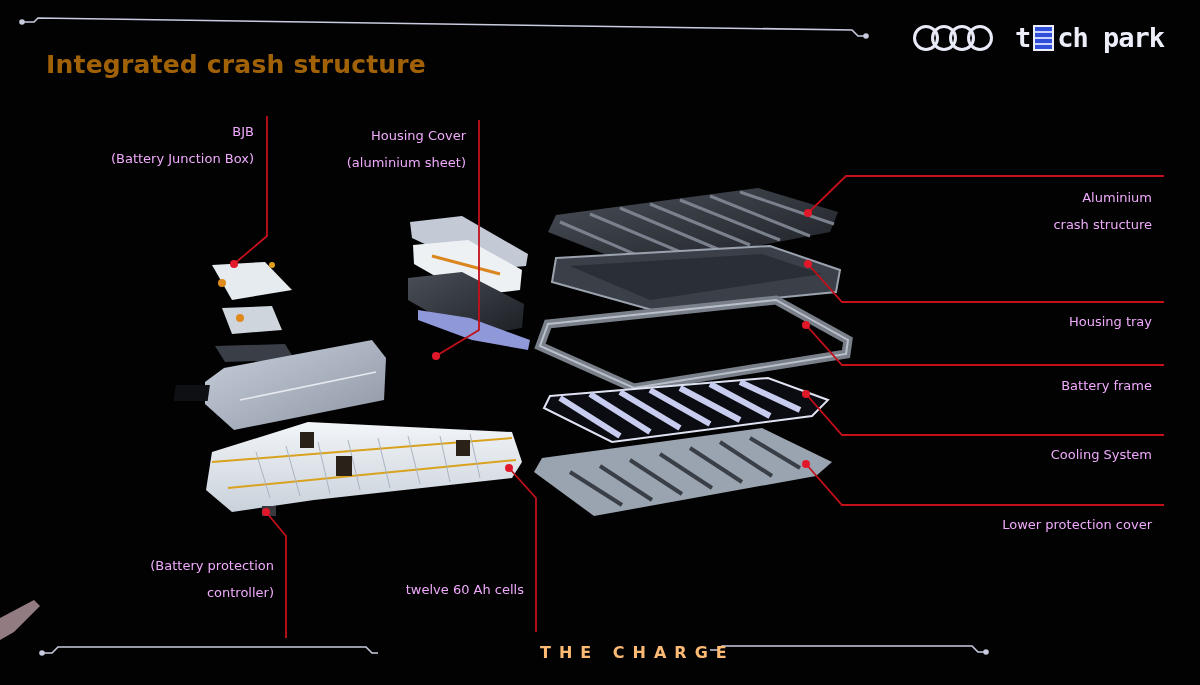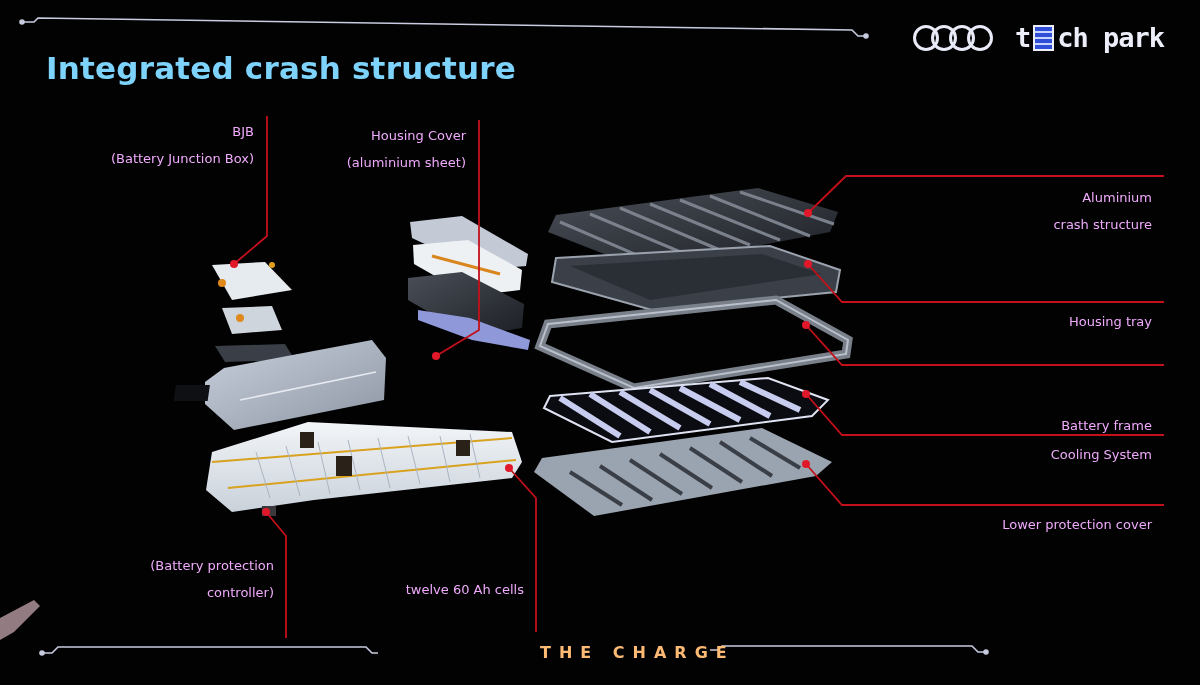--- a/index.html
+++ b/index.html
@@ -5,22 +5,22 @@
     html, body { margin: 0; padding: 0; }
     body {
       width: 1200px; height: 685px; overflow: hidden;
       background: #020203;
       font-family: "DejaVu Sans", "Liberation Sans", sans-serif;
       color: #e6e8f5;
       position: relative;
     }
     .abs { position: absolute; }
     .title {
-      left: 46px; top: 50px; font-size: 31px; font-weight: bold;
-      color: #7dd3fc; letter-spacing: 0.2px;
+      left: 46px; top: 50px; font-size: 25px; font-weight: bold;
+      color: #a16207; letter-spacing: 0.2px;
     }
     .label { font-size: 13px; line-height: 27px; color: #f0abfc; white-space: nowrap; }
     .r { text-align: right; }
     .brand { right: 36px; top: 22px; display: flex; align-items: center; gap: 22px; }
     .rings { display: flex; }
     .ring { width: 20px; height: 20px; border: 3px solid #e8eaf7; border-radius: 50%; margin-left: -8px; }
     .ring:first-child { margin-left: 0; }
     .techpark { font-family: "DejaVu Sans Mono", monospace; font-weight: bold; font-size: 27px; color: #eceefa; letter-spacing: -1px; display:flex; align-items:center; }
     .battery-e { display:inline-block; width: 17px; height: 22px; background: repeating-linear-gradient(#2f4fd8 0 4px, #c9d3ff 4px 6px); border: 2px solid #eceefa; margin: 0 3px; }
     .footer { left: 540px; top: 643px; font-size: 16px; font-weight: bold; letter-spacing: 8px; color: #fdba74; }
@@ -175,21 +175,21 @@
   <div>twelve 60 Ah cells</div>
 </div>
 
 <div class="abs label r" style="right:48px; top:184px;">
   <div>Aluminium</div>
   <div>crash structure</div>
 </div>
 <div class="abs label r" style="right:48px; top:308px;text-align:right;">
   <div>Housing tray</div>
 </div>
-<div class="abs label r" style="right:48px; top:372px;margin-top:40px;">
+<div class="abs label r" style="right:48px; top:372px;">
   <div>Battery frame</div>
 </div>
 <div class="abs label r" style="right:48px; top:441px;margin-left:48px;">
   <div>Cooling System</div>
 </div>
 <div class="abs label r" style="right:48px; top:511px;">
   <div>Lower protection cover</div>
 </div>
 
 <div class="abs footer">THE CHARGE</div>

